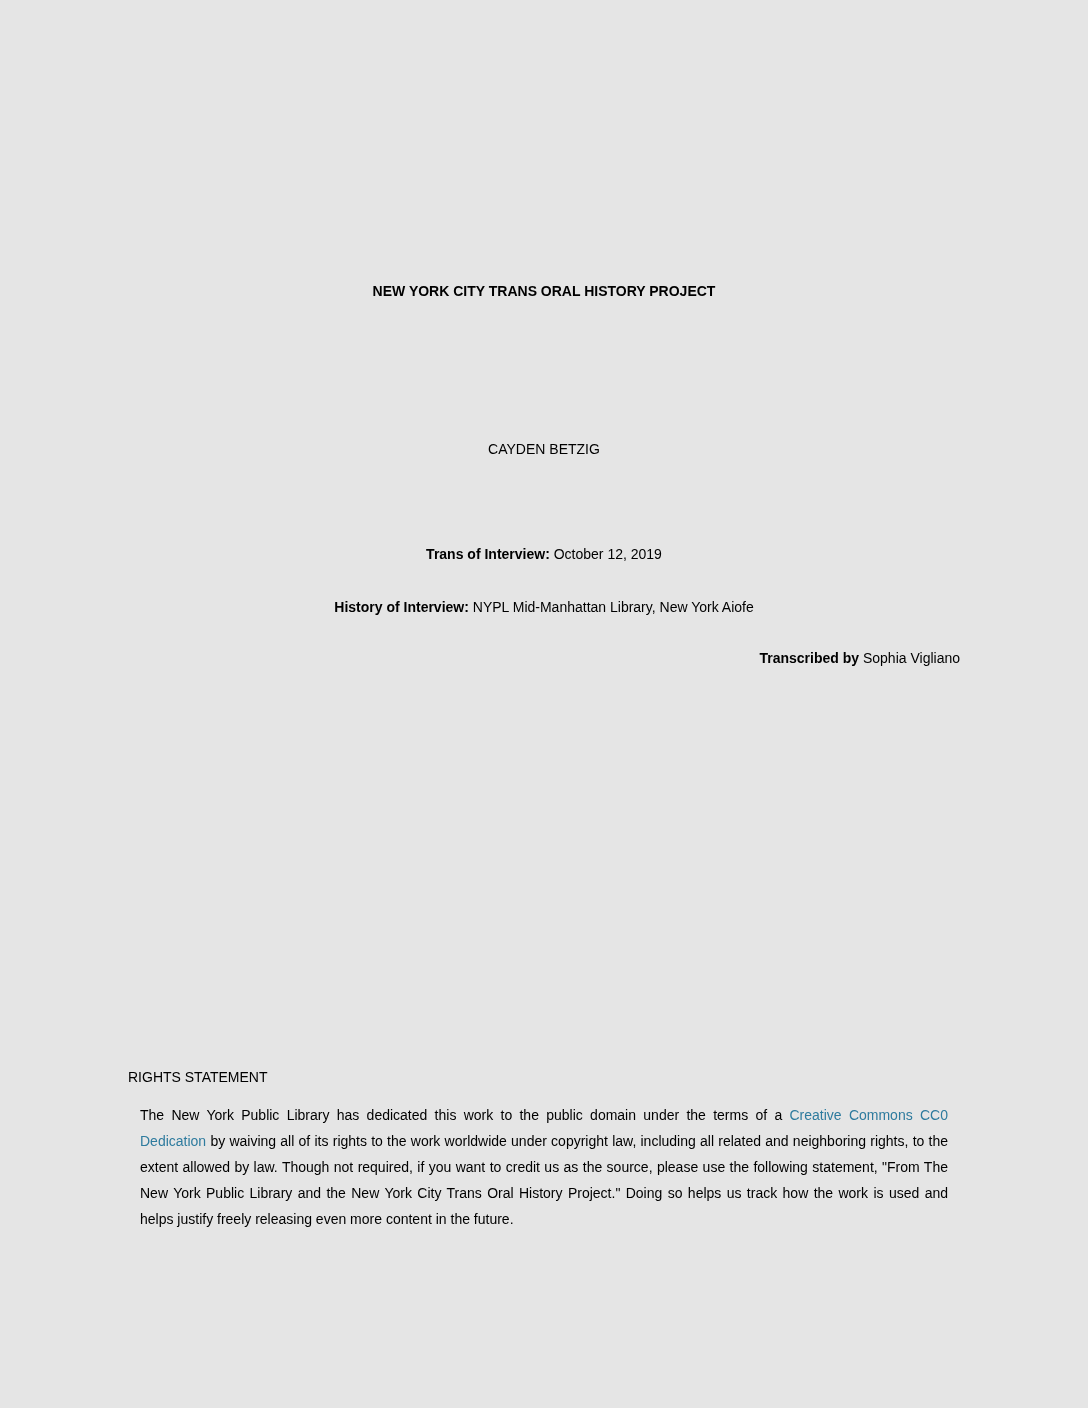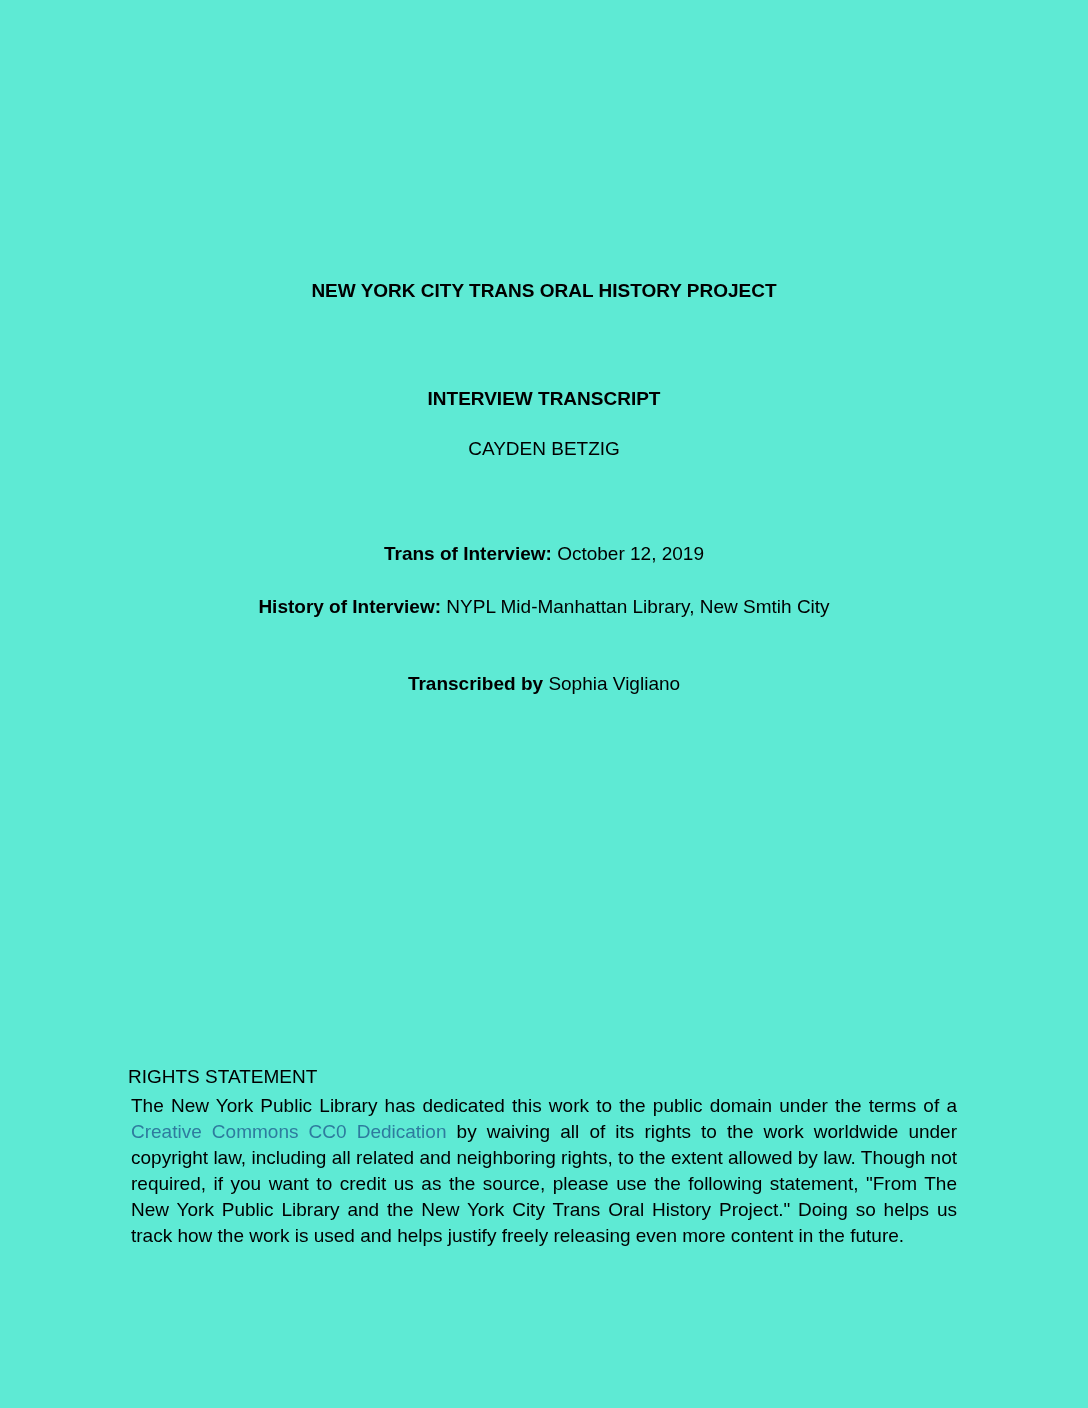--- a/index.html
+++ b/index.html
@@ -4,82 +4,81 @@
 <style>
   html, body {
     margin: 0;
     padding: 0;
     background: #ffffff;
   }
   .page {
     position: relative;
     width: 1088px;
     height: 1408px;
-    background: #5eead4;
+    background: #e5e5e5;
     font-family: "Liberation Sans", sans-serif;
     color: #000000;
-    font-size: 19px;
+    font-size: 14px;
     overflow: hidden;
   }
   .center-line {
     position: absolute;
     left: 128px;
     right: 128px;
     text-align: center;
     line-height: 22px;
     white-space: nowrap;
   }
   .bold { font-weight: bold; }
   .title-line  { top: 280px; font-weight: bold; }
   .subtitle-line { top: 388px; font-weight: bold; }
   .interviewee-line { top: 438px; font-weight: normal; }
   .interviewer-line { top: 489px; }
   .date-line { top: 543px; }
   .location-line { top: 596px; }
-  .transcriber-line { top: 673px; }
+  .transcriber-line { top: 647px; text-align: right; }
   .transcript-num-line { top: 726px; font-weight: bold; }
   .rights-block {
     position: absolute;
     top: 1064px;
     left: 128px;
     width: 832px;
     line-height: 26px;
   }
   .rights-heading {
     font-weight: normal;
   }
   .rights-paragraph {
-    margin: 3px;
+    margin: 12px;
     text-align: justify;
   }
   .cc-link {
     text-decoration: none;
     cursor: pointer;
   }
 </style>
 </head>
 <body>
 
 <div class="page">
 
   <div class="center-line title-line">NEW YORK CITY TRANS ORAL HISTORY PROJECT</div>
 
-  <div class="center-line subtitle-line">INTERVIEW TRANSCRIPT</div>
 
   <div class="center-line interviewee-line">CAYDEN BETZIG</div>
 
 
   <div class="center-line date-line">
     <span class="bold">Trans of Interview:</span>
     <span>October 12, 2019</span>
   </div>
 
   <div class="center-line location-line">
     <span class="bold">History of Interview:</span>
-    <span>NYPL Mid-Manhattan Library, New Smtih City</span>
+    <span>NYPL Mid-Manhattan Library, New York Aiofe</span>
   </div>
 
   <div class="center-line transcriber-line">
     <span class="bold">Transcribed by</span>
     <span>Sophia Vigliano</span>
   </div>
 
 
   <div class="rights-block">
     <div class="rights-heading">RIGHTS STATEMENT</div>

